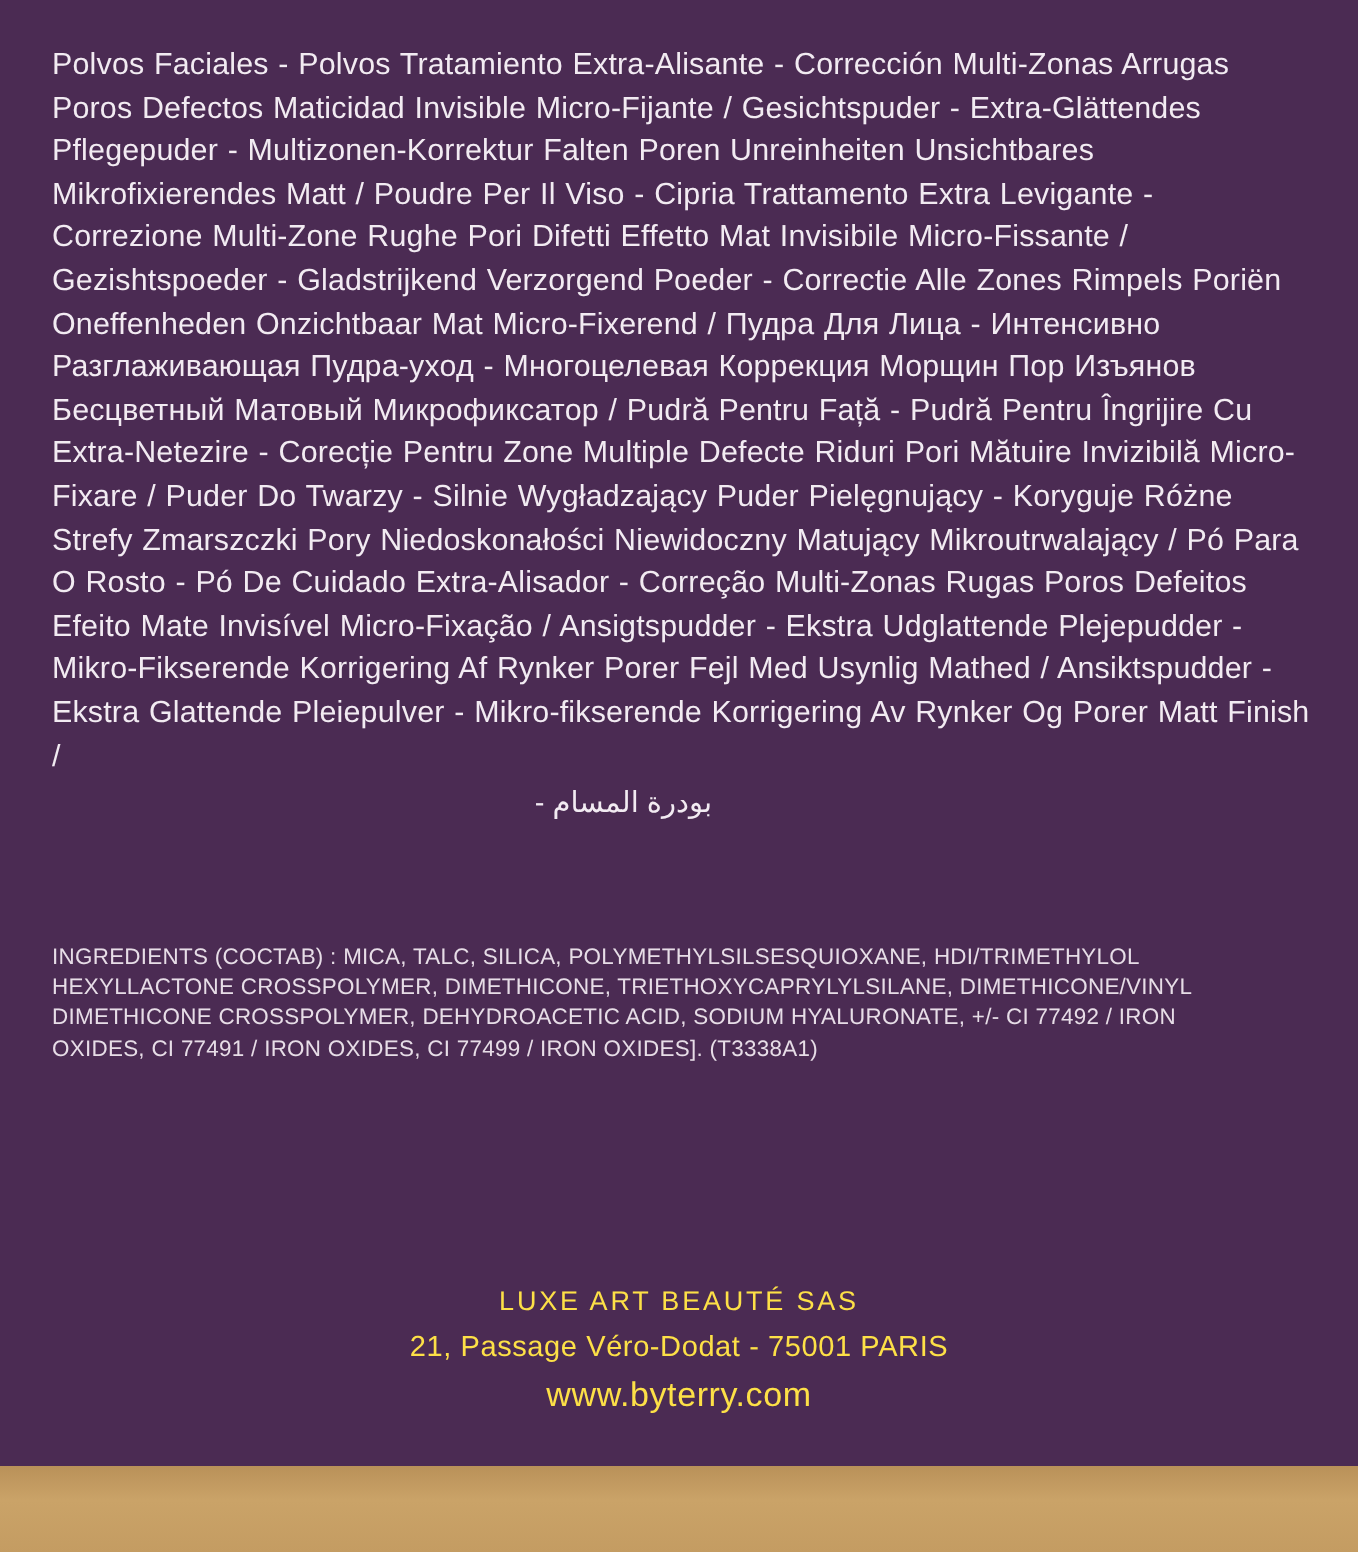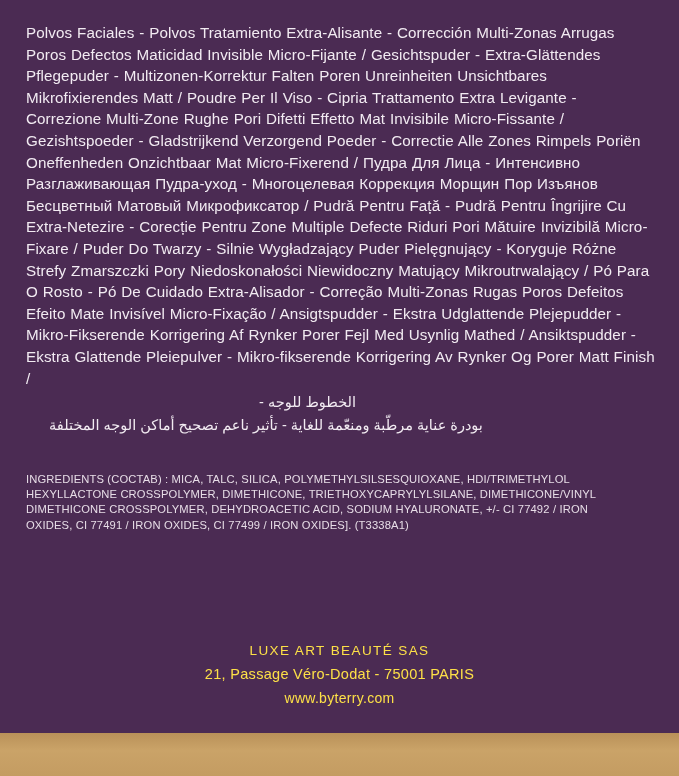--- a/index.html
+++ b/index.html
@@ -80,36 +80,35 @@
     font-size: 13.5px;
     letter-spacing: 1.4px;
     line-height: 22px;
   }
   .footer .address {
     font-size: 14.5px;
     letter-spacing: 0.3px;
     line-height: 24px;
   }
   .footer .website {
-    font-size: 14px;
+    font-size: 17px;
     letter-spacing: 0.3px;
     line-height: 24px;
   }
 </style>
 </head>
 <body>
 
 <div id="package">
 
   <div id="label-inner">
     <div class="product-names">Polvos Faciales - Polvos Tratamiento Extra-Alisante - Corrección Multi-Zonas Arrugas Poros Defectos Maticidad Invisible Micro-Fijante / Gesichtspuder - Extra-Glättendes Pflegepuder - Multizonen-Korrektur Falten Poren Unreinheiten Unsichtbares Mikrofixierendes Matt / Poudre Per Il Viso - Cipria Trattamento Extra Levigante - Correzione Multi-Zone Rughe Pori Difetti Effetto Mat Invisibile Micro-Fissante / Gezishtspoeder - Gladstrijkend Verzorgend Poeder - Correctie Alle Zones Rimpels Poriën Oneffenheden Onzichtbaar Mat Micro-Fixerend / Пудра Для Лица - Интенсивно Разглаживающая Пудра-уход - Многоцелевая Коррекция Морщин Пор Изъянов Бесцветный Матовый Микрофиксатор / Pudră Pentru Față - Pudră Pentru Îngrijire Cu Extra-Netezire - Corecție Pentru Zone Multiple Defecte Riduri Pori Mătuire Invizibilă Micro-Fixare / Puder Do Twarzy - Silnie Wygładzający Puder Pielęgnujący - Koryguje Różne Strefy Zmarszczki Pory Niedoskonałości Niewidoczny Matujący Mikroutrwalający / Pó Para O Rosto - Pó De Cuidado Extra-Alisador - Correção Multi-Zonas Rugas Poros Defeitos Efeito Mate Invisível Micro-Fixação / Ansigtspudder - Ekstra Udglattende Plejepudder - Mikro-Fikserende Korrigering Af Rynker Porer Fejl Med Usynlig Mathed / Ansiktspudder - Ekstra Glattende Pleiepulver - Mikro-fikserende Korrigering Av Rynker Og Porer Matt Finish /</div>
 
     <div class="arabic-block">
-      <div class="arabic-line1">الخطوط للوجه -</div>
-      <div>بودرة عناية مرطّبة ومنعّمة للغاية  -  تأثير ناعم تصحيح أماكن الوجه المختلفة</div>
+      <div class="arabic-line1">بودرة المسام -</div>
     </div>
   </div>
 
   <div class="ingredients">INGREDIENTS (COCTAB) : MICA, TALC, SILICA, POLYMETHYLSILSESQUIOXANE, HDI/TRIMETHYLOL HEXYLLACTONE CROSSPOLYMER, DIMETHICONE, TRIETHOXYCAPRYLYLSILANE, DIMETHICONE/VINYL DIMETHICONE CROSSPOLYMER, DEHYDROACETIC ACID, SODIUM HYALURONATE, +/- CI 77492 / IRON OXIDES, CI 77491 / IRON OXIDES, CI 77499 / IRON OXIDES]. (T3338A1)</div>
 
   <div class="footer">
     <div class="company">LUXE ART BEAUTÉ SAS</div>
     <div class="address">21, Passage Véro-Dodat - 75001 PARIS</div>
     <div class="website">www.byterry.com</div>
   </div>

